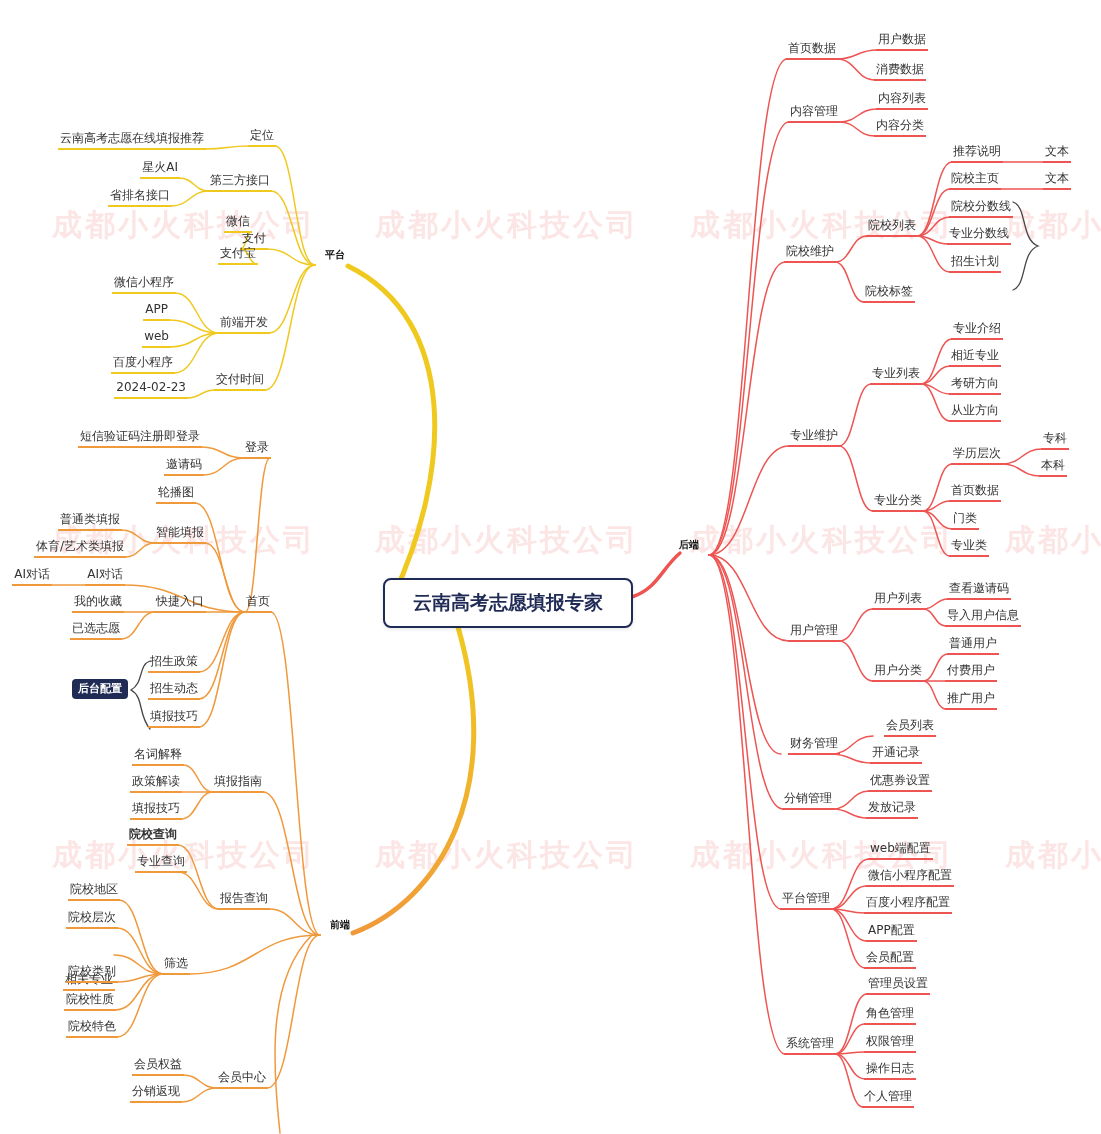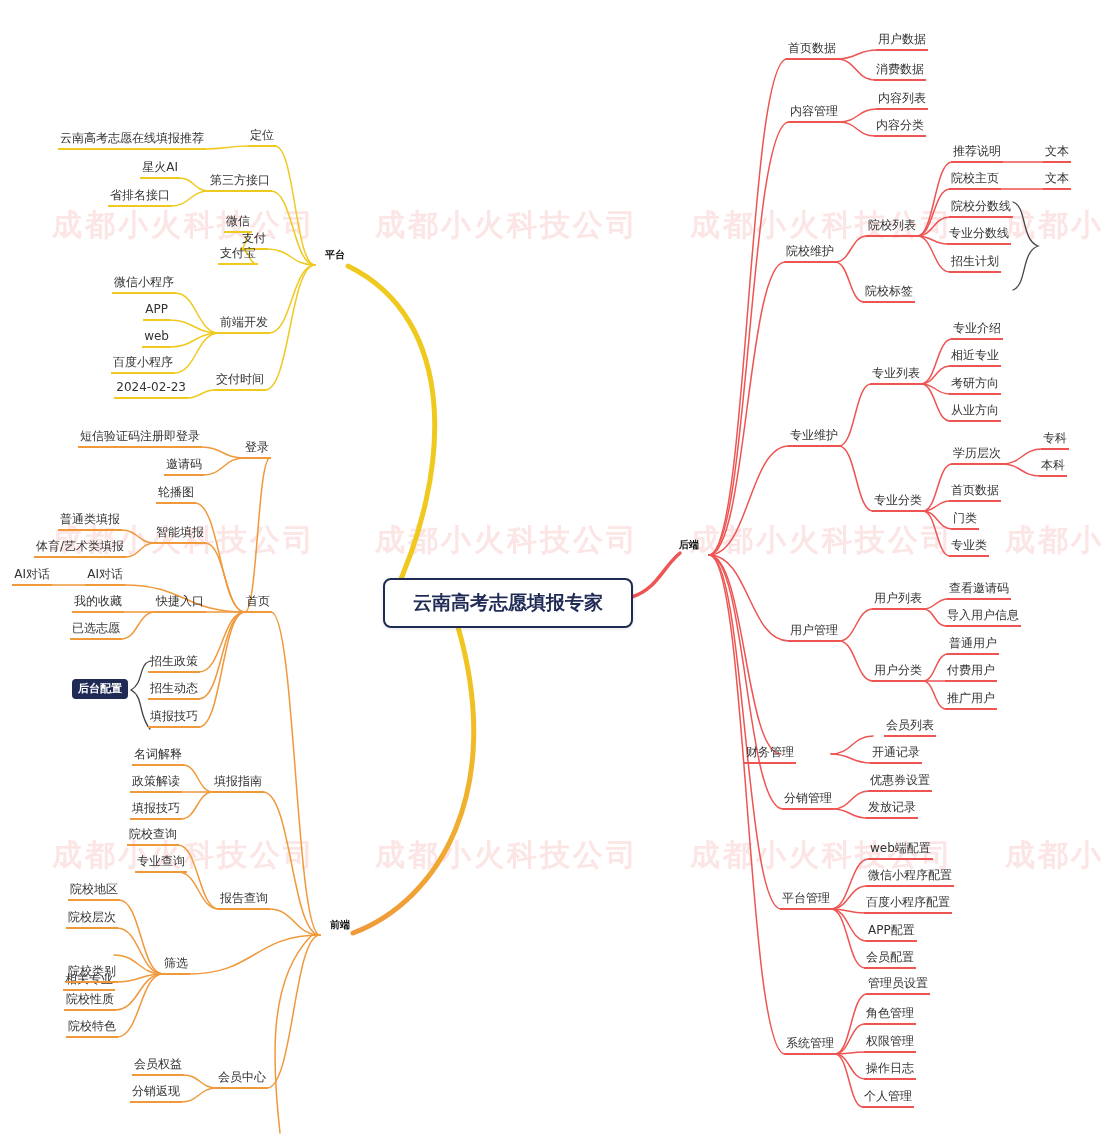--- a/index.html
+++ b/index.html
@@ -168,21 +168,21 @@
     <div class="node" style="right: 979px; top: 621px; border-bottom-color: rgb(240, 153, 59);">已选志愿</div>
     <div class="node badge" style="right: 973px; top: 679px; background: rgb(31, 42, 85);">后台配置</div>
     <div class="node" style="right: 901px; top: 654px; border-bottom-color: rgb(240, 153, 59);">招生政策</div>
     <div class="node" style="right: 901px; top: 681px; border-bottom-color: rgb(240, 153, 59);">招生动态</div>
     <div class="node" style="right: 901px; top: 709px; border-bottom-color: rgb(240, 153, 59);">填报技巧</div>
     <div class="node" style="right: 837px; top: 774px; border-bottom-color: rgb(240, 153, 59);">填报指南</div>
     <div class="node" style="right: 917px; top: 747px; border-bottom-color: rgb(240, 153, 59);">名词解释</div>
     <div class="node" style="right: 919px; top: 774px; border-bottom-color: rgb(240, 153, 59);">政策解读</div>
     <div class="node" style="right: 919px; top: 801px; border-bottom-color: rgb(240, 153, 59);">填报技巧</div>
     <div class="node" style="right: 831px; top: 891px; border-bottom-color: rgb(240, 153, 59);">报告查询</div>
-    <div class="node" style="right: 922px; top: 827px; border-bottom-color: rgb(240, 153, 59);">院校查询</div>
+    <div class="node" style="right: 922px; top: 827px; border-bottom-color: rgb(240, 153, 59); font-weight: bold;">院校查询</div>
     <div class="node" style="right: 914px; top: 854px; border-bottom-color: rgb(240, 153, 59); text-align: center;">专业查询</div>
     <div class="node" style="right: 911px; top: 956px; border-bottom-color: rgb(240, 153, 59);">筛选</div>
     <div class="node" style="right: 981px; top: 882px; border-bottom-color: rgb(240, 153, 59);">院校地区</div>
     <div class="node" style="right: 983px; top: 910px; border-bottom-color: rgb(240, 153, 59);">院校层次</div>
     <div class="node" style="right: 986px; top: 937px; border-bottom-color: rgb(240, 153, 59); margin-top: 35px;">相关专业</div>
     <div class="node" style="right: 983px; top: 964px; border-bottom-color: rgb(240, 153, 59);">院校类别</div>
     <div class="node" style="right: 985px; top: 992px; border-bottom-color: rgb(240, 153, 59);">院校性质</div>
     <div class="node" style="right: 983px; top: 1019px; border-bottom-color: rgb(240, 153, 59);">院校特色</div>
     <div class="node" style="right: 833px; top: 1070px; border-bottom-color: rgb(240, 153, 59);">会员中心</div>
     <div class="node" style="right: 917px; top: 1057px; border-bottom-color: rgb(240, 153, 59);">会员权益</div>
@@ -219,21 +219,21 @@
     <div class="node" style="left: 951px; top: 511px; border-bottom-color: rgb(237, 84, 82);">门类</div>
     <div class="node" style="left: 949px; top: 538px; border-bottom-color: rgb(237, 84, 82);">专业类</div>
     <div class="node" style="left: 788px; top: 623px; border-bottom-color: rgb(237, 84, 82);">用户管理</div>
     <div class="node" style="left: 872px; top: 591px; border-bottom-color: rgb(237, 84, 82);">用户列表</div>
     <div class="node" style="left: 947px; top: 581px; border-bottom-color: rgb(237, 84, 82);">查看邀请码</div>
     <div class="node" style="left: 945px; top: 608px; border-bottom-color: rgb(237, 84, 82);">导入用户信息</div>
     <div class="node" style="left: 872px; top: 663px; border-bottom-color: rgb(237, 84, 82);">用户分类</div>
     <div class="node" style="left: 947px; top: 636px; border-bottom-color: rgb(237, 84, 82);">普通用户</div>
     <div class="node" style="left: 945px; top: 663px; border-bottom-color: rgb(237, 84, 82);">付费用户</div>
     <div class="node" style="left: 945px; top: 691px; border-bottom-color: rgb(237, 84, 82);">推广用户</div>
-    <div class="node" style="left: 744px; top: 736px; border-bottom-color: rgb(237, 84, 82); margin-top: 9px;">财务管理</div>
+    <div class="node" style="left: 788px; top: 736px; border-bottom-color: rgb(237, 84, 82);">财务管理</div>
     <div class="node" style="left: 872px; top: 718px; border-bottom-color: rgb(237, 84, 82); margin-left: 12px;">会员列表</div>
     <div class="node" style="left: 870px; top: 745px; border-bottom-color: rgb(237, 84, 82);">开通记录</div>
     <div class="node" style="left: 782px; top: 791px; border-bottom-color: rgb(237, 84, 82);">分销管理</div>
     <div class="node" style="left: 868px; top: 773px; border-bottom-color: rgb(237, 84, 82);">优惠券设置</div>
     <div class="node" style="left: 866px; top: 800px; border-bottom-color: rgb(237, 84, 82);">发放记录</div>
     <div class="node" style="left: 780px; top: 891px; border-bottom-color: rgb(237, 84, 82);">平台管理</div>
     <div class="node" style="left: 868px; top: 841px; border-bottom-color: rgb(237, 84, 82);">web端配置</div>
     <div class="node" style="left: 866px; top: 868px; border-bottom-color: rgb(237, 84, 82);">微信小程序配置</div>
     <div class="node" style="left: 864px; top: 895px; border-bottom-color: rgb(237, 84, 82);">百度小程序配置</div>
     <div class="node" style="left: 866px; top: 923px; border-bottom-color: rgb(237, 84, 82);">APP配置</div>

